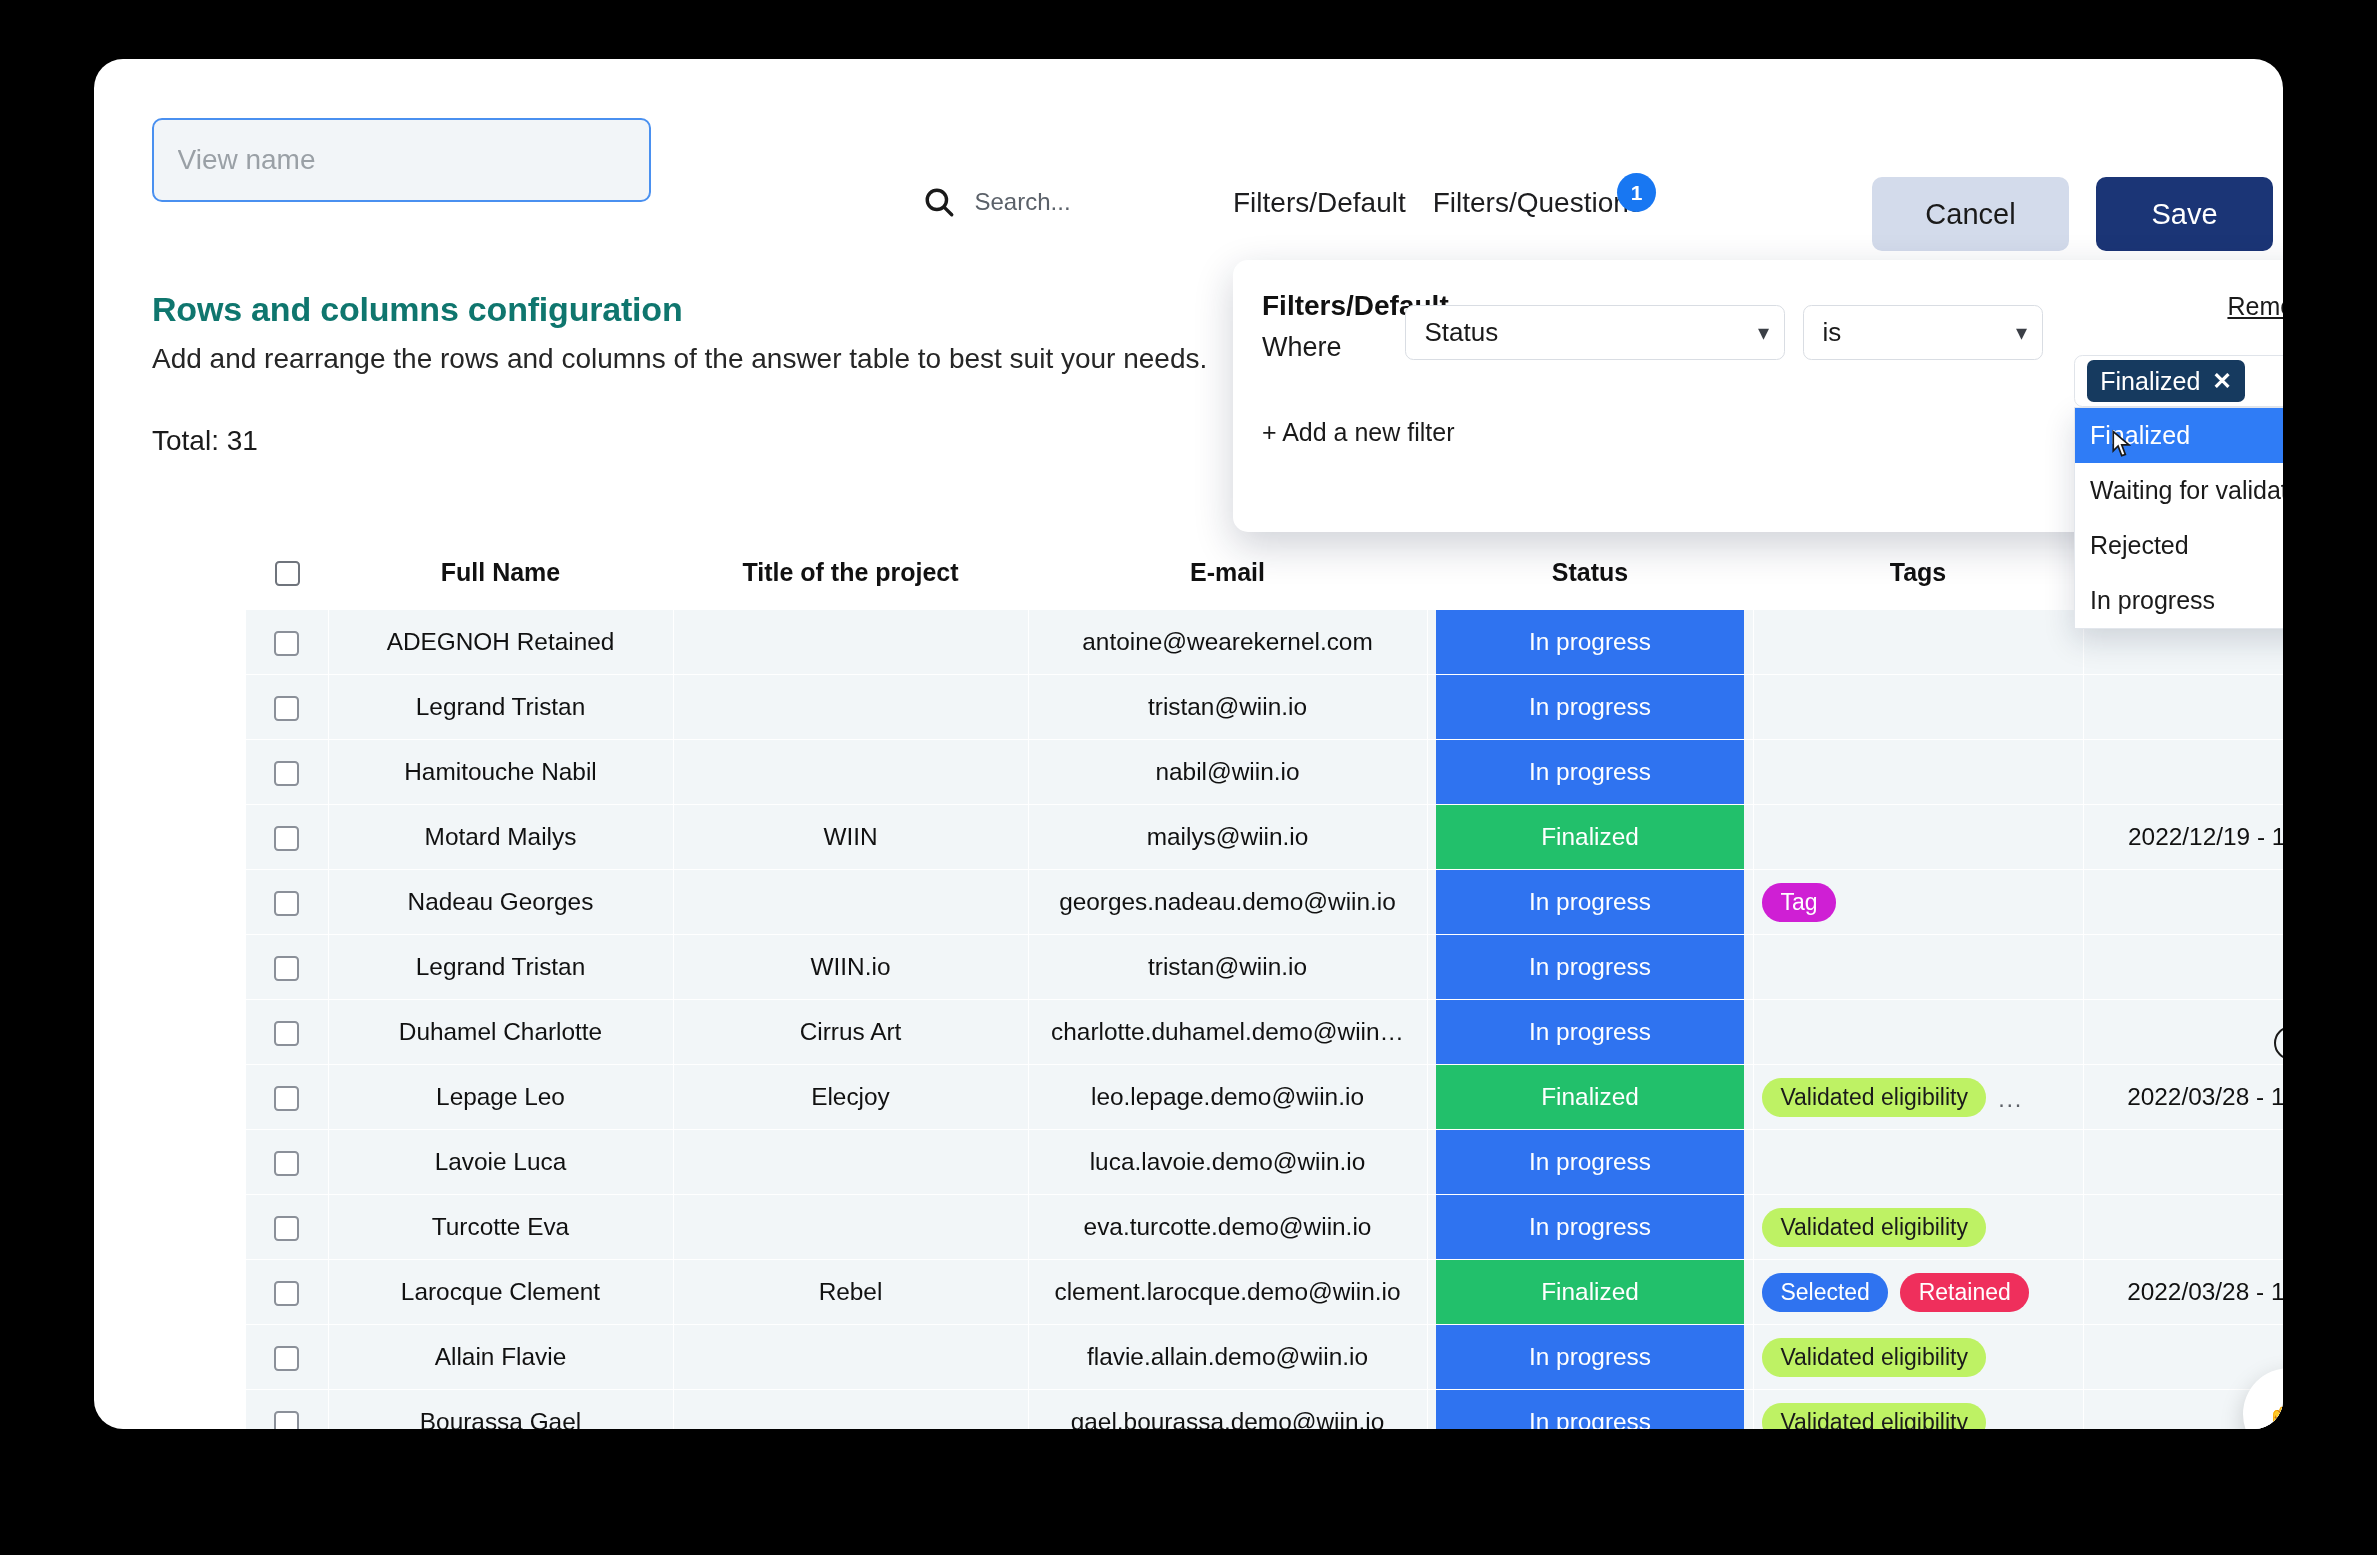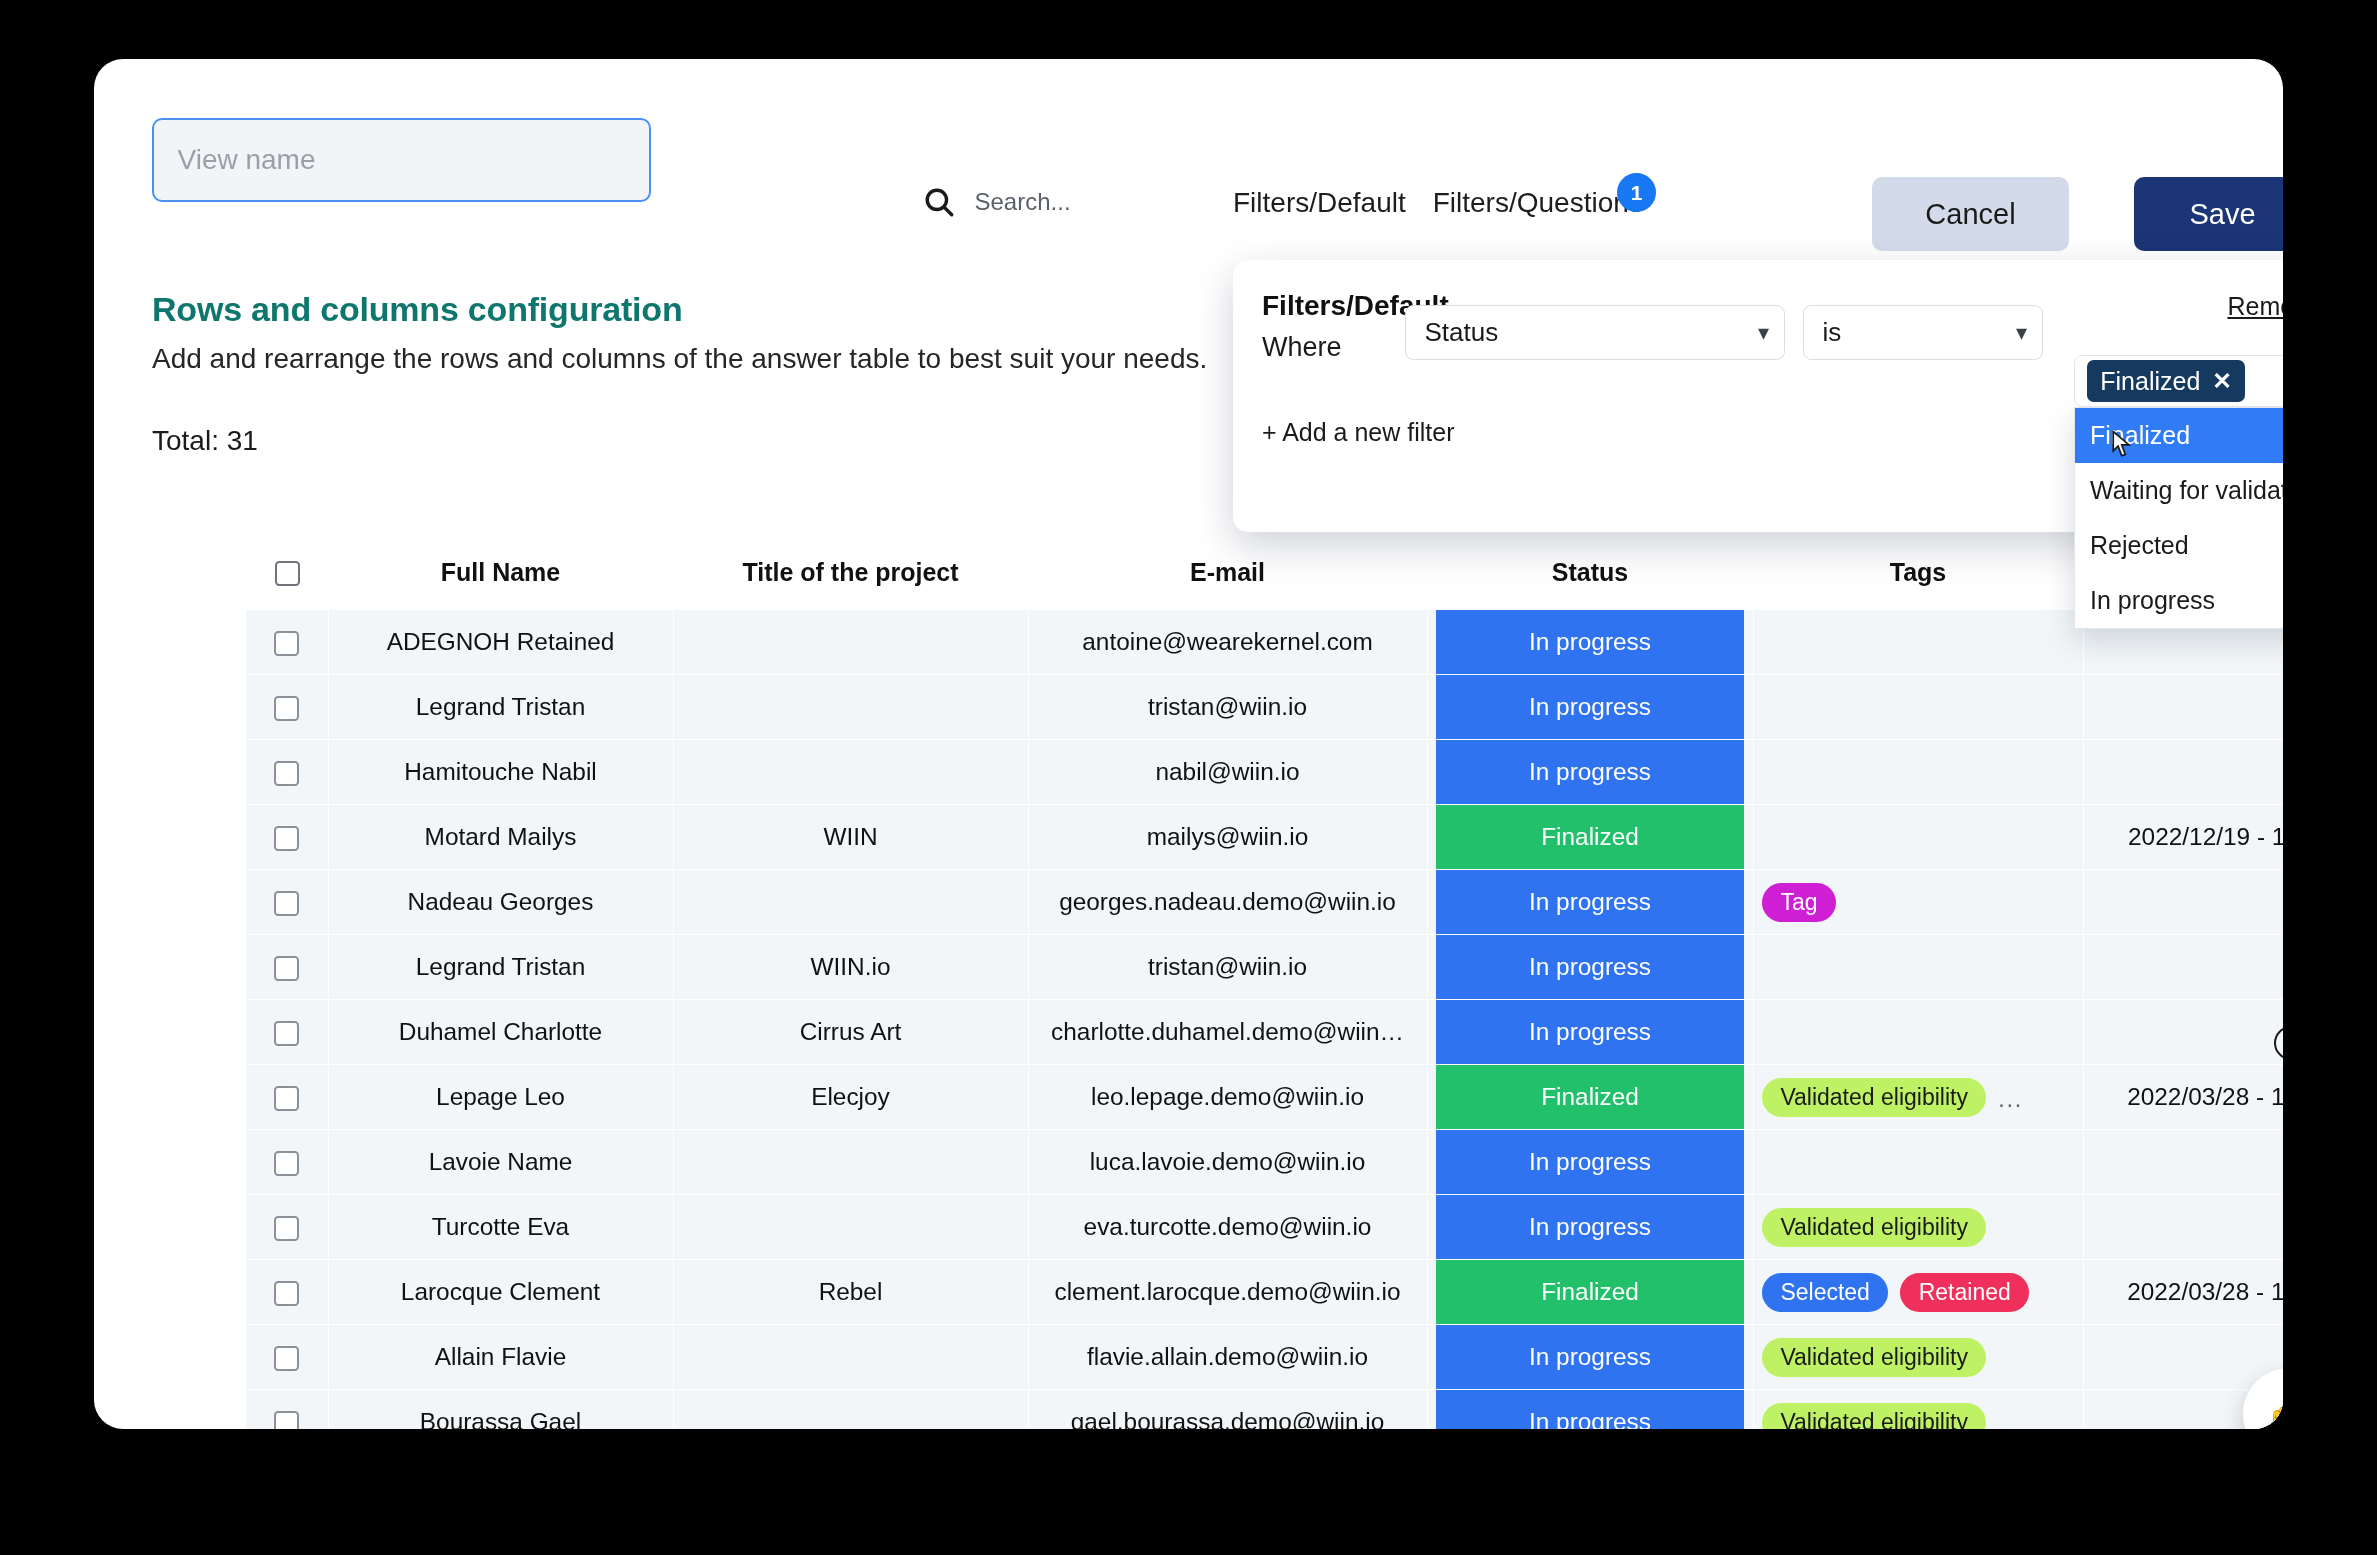--- a/index.html
+++ b/index.html
@@ -89,21 +89,21 @@
     font-size: 29px;
     cursor: pointer;
     display: flex; align-items: center; justify-content: center;
   }
   #cancel-btn {
     left: 1778px; top: 118px; width: 197px;
     background: #d3dbeb; color: #1a1a1a;
   }
   #save-btn {
     left: 2002px; top: 118px; width: 177px;
-    background: #1b3576; color: #ffffff; margin-left: 38px;
+    background: #1b3576; color: #ffffff;
   }
 
   
   #section {
     position: absolute;
     left: 58px; top: 231px;
   }
   .section-title {
     font-size: 34px; font-weight: 700; color: #0f766e;
     letter-spacing: -0.2px;
@@ -473,21 +473,21 @@
               <td class="tags-cell">
                 <div class="tagrow">
                   <span class="tag yellow">Validated eligibility</span>
                   <span class="tag-more">...</span>
                 </div>
               </td>
               <td>2022/03/28 - 18:04:56</td>
             </tr>
             <tr>
               <td class="td-check"><span class="cbx"></span></td>
-              <td class="td-name">Lavoie Name</td>
+              <td class="td-name">Lavoie Luca</td>
               <td></td>
               <td>luca.lavoie.demo@wiin.io</td>
               <td class="status-cell">
                 <div class="status-pill st-inprogress">In progress</div>
               </td>
               <td class="tags-cell"></td>
               <td></td>
             </tr>
             <tr>
               <td class="td-check"><span class="cbx"></span></td>

